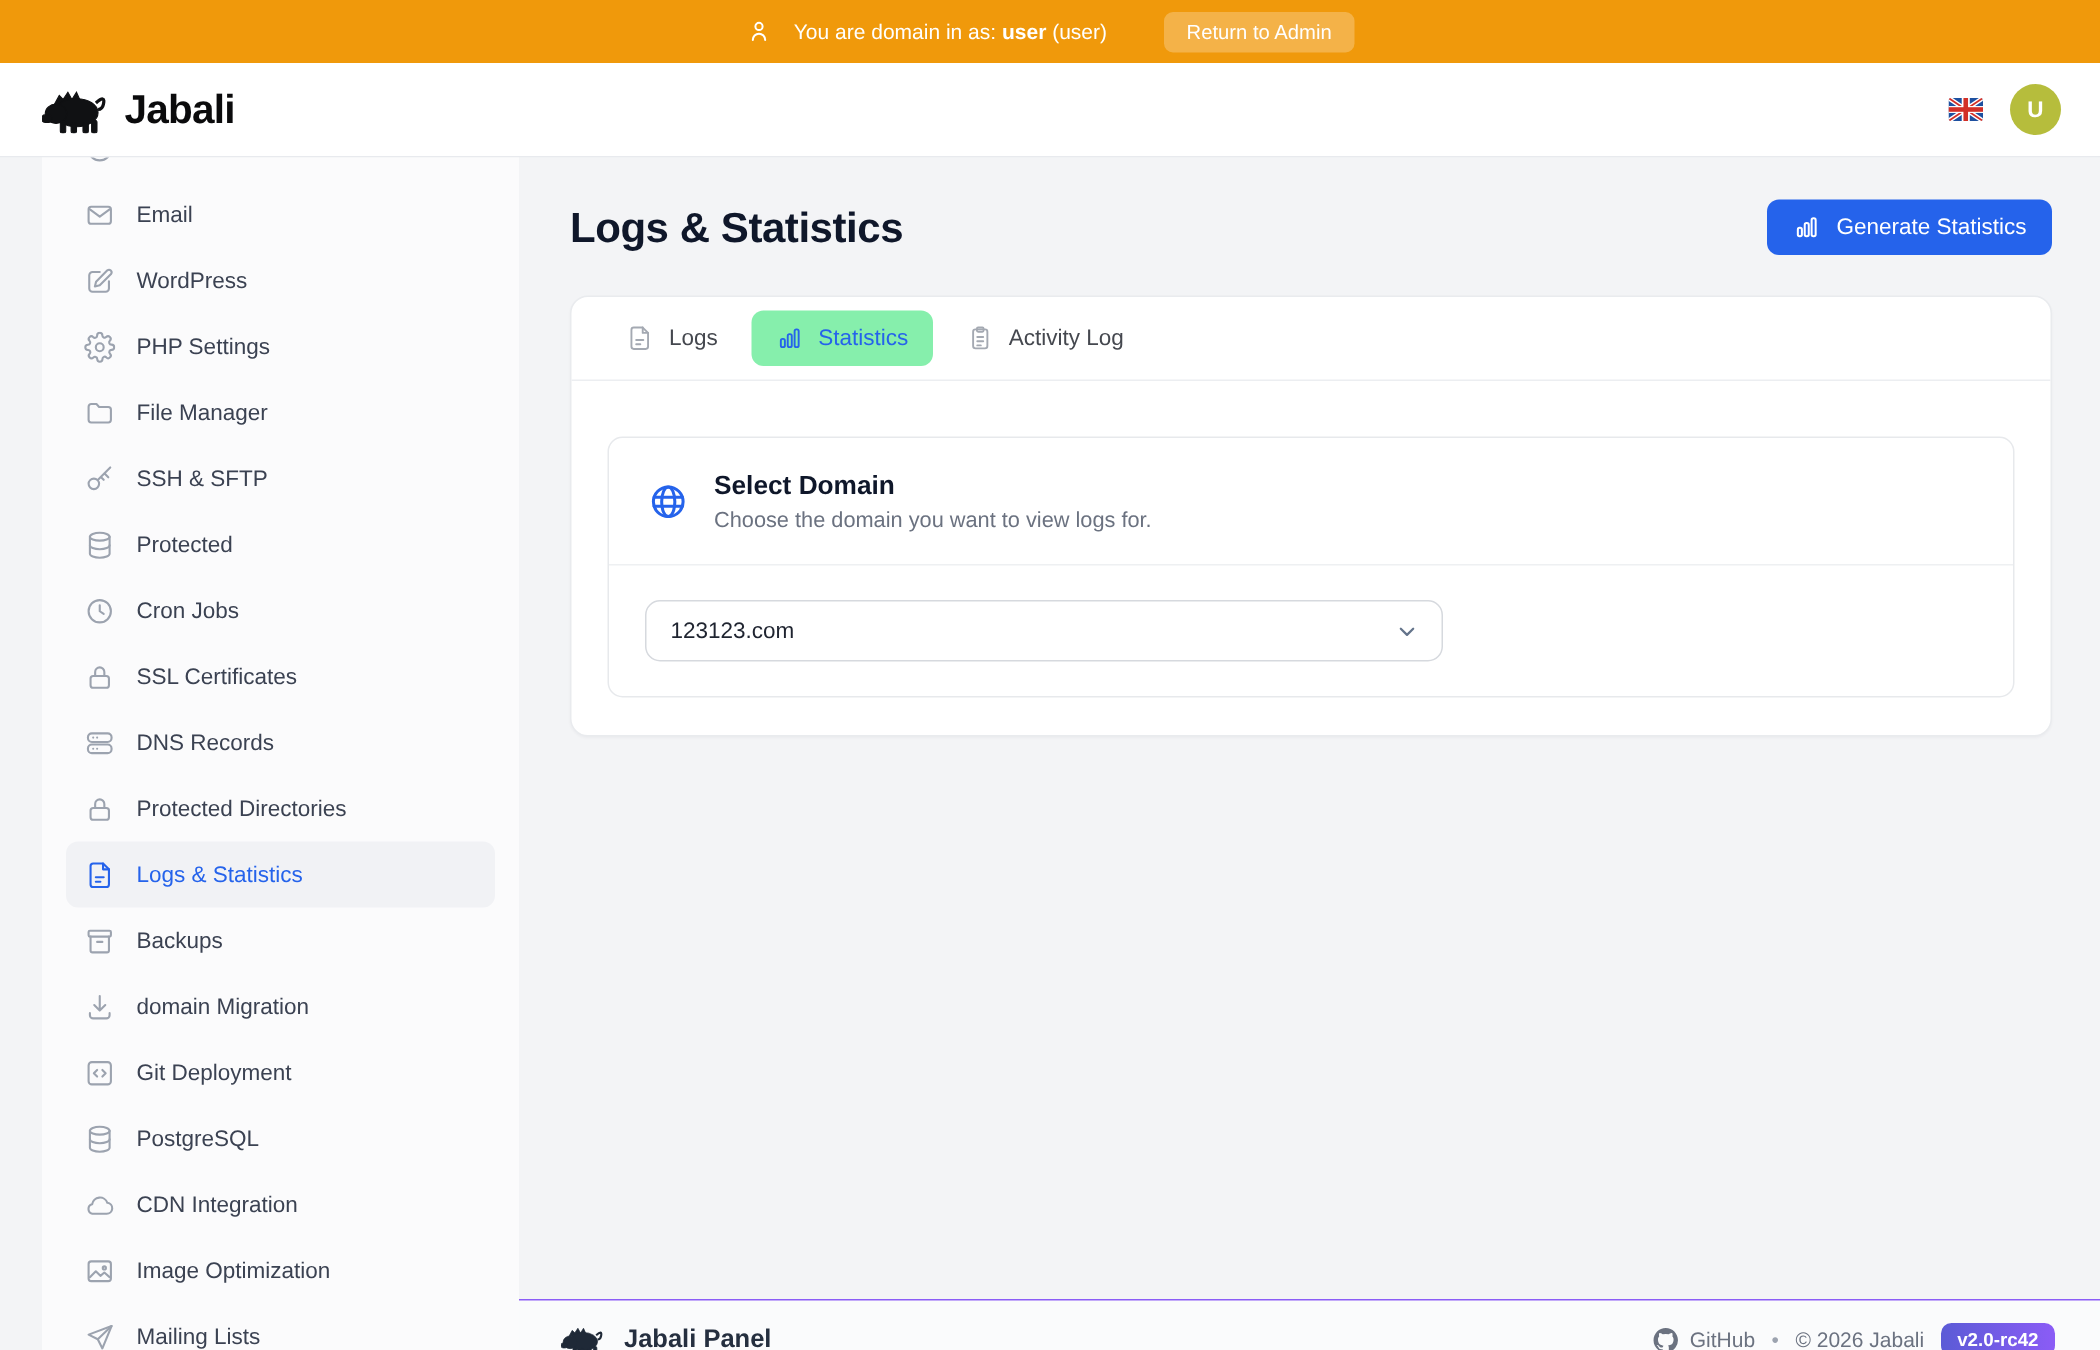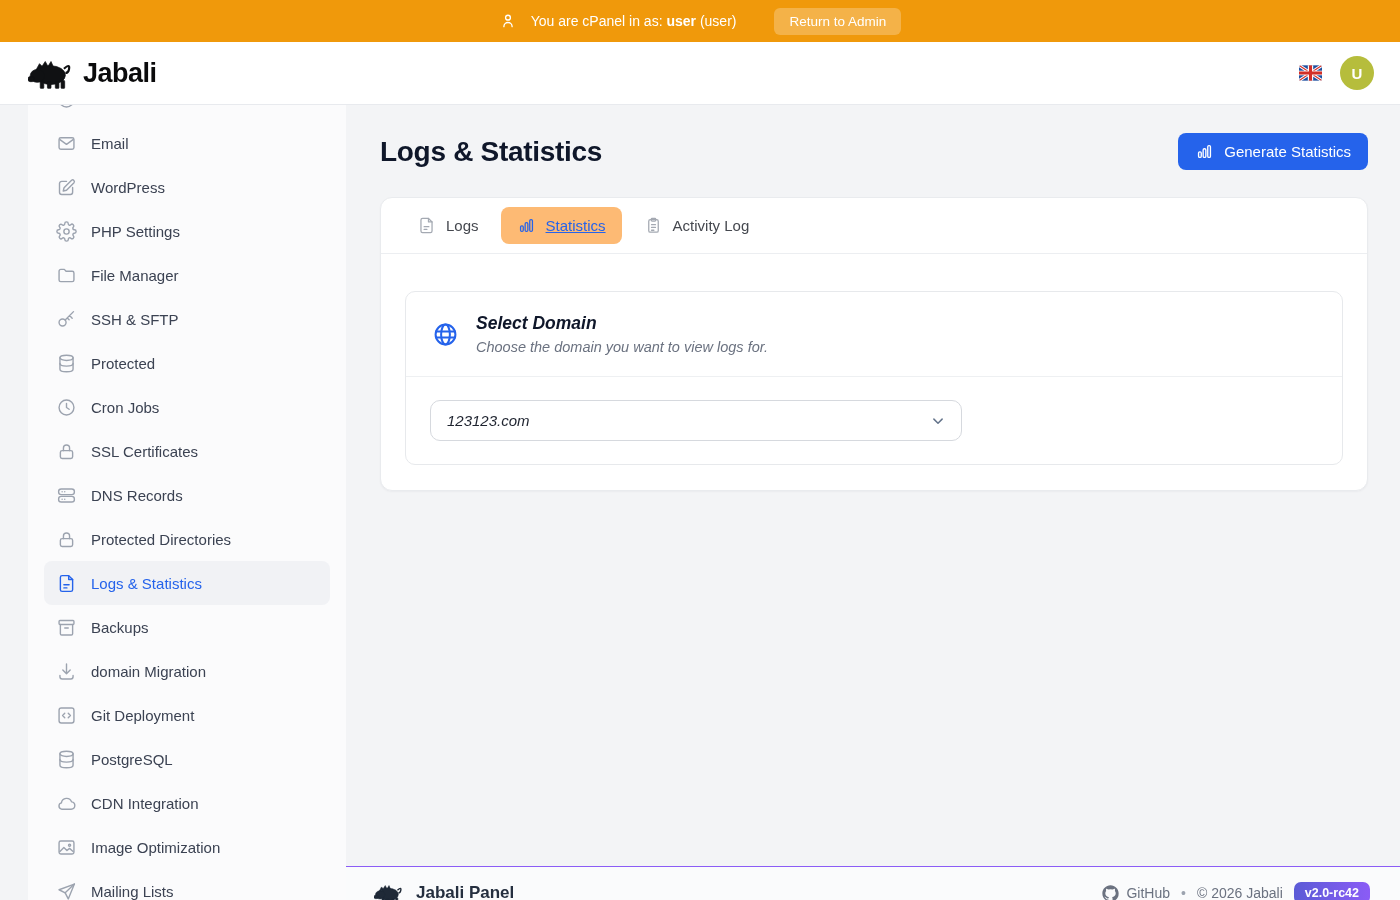--- a/index.html
+++ b/index.html
@@ -37,24 +37,24 @@
   .page-head { display:flex; align-items:center; justify-content:space-between; margin-bottom:27px; }
   .page-title { font-size:28px; font-weight:700; color:#0f172a; letter-spacing:-0.3px; }
   .gen-btn { display:flex; align-items:center; gap:10px; background:var(--accent,#2563EB); color:#fff; border:none; border-radius:8px; padding:9px 17px; font-size:15px; font-family:inherit; cursor:pointer; }
   .gen-btn svg { width:19px; height:19px; stroke:#fff; fill:none; stroke-width:1.7; stroke-linecap:round; }
 
   
   .card { background:#fff; border:1px solid #e9ebee; border-radius:12px; box-shadow:0 1px 2px rgba(16,24,40,.04); }
   .tabs { display:flex; align-items:center; gap:6px; padding:9px 20px; border-bottom:1px solid #eceef1; }
   .tab { display:flex; align-items:center; gap:10px; padding:9px 16px; border-radius:8px; font-size:15px; color:#45484f; background:transparent; border:none; font-family:inherit; cursor:pointer; }
   .tab svg { width:19px; height:19px; stroke:#a4a9b2; fill:none; stroke-width:1.6; stroke-linecap:round; stroke-linejoin:round; }
-  .tab.active { background:#fdba74; color:var(--accent,#2563EB); font-weight:500;text-decoration:underline; }
+  .tab.active { background:#86efac; color:var(--accent,#2563EB); font-weight:500; }
   .tab.active svg { stroke:var(--accent,#2563EB); }
 
-  .card-body { padding:37px 24px 25px;font-style:italic; }
+  .card-body { padding:37px 24px 25px; }
   .subcard { border:1px solid #e7e9ec; border-radius:10px; background:#fff; }
   .subcard-head { display:flex; align-items:center; gap:17px; padding:21px 26px; }
   .globe-wrap svg { width:27px; height:27px; stroke:var(--accent,#2563EB); fill:none; stroke-width:1.8; stroke-linecap:round; display:block; }
   .subcard-title { font-size:17.5px; font-weight:700; color:#0f172a; margin-bottom:5px; }
   .subcard-sub { font-size:14.5px; color:#6b7280; }
   .subcard-divider { border-top:1px solid #eef0f2; }
   .select-row { padding:23px 24px; }
   .select { width:532px; height:41px; border:1px solid #d6d9de; border-radius:10px; background:#fff; display:flex; align-items:center; justify-content:space-between; padding:0 14px 0 16px; font-size:15px; color:#1f2430; cursor:pointer; }
   .select svg { width:18px; height:18px; stroke:#64748b; fill:none; stroke-width:2; stroke-linecap:round; stroke-linejoin:round; }
 
@@ -89,21 +89,21 @@
     </g>
   </symbol>
 </svg>
 
 <div class="topbar">
   <svg class="person" viewBox="0 0 24 24" fill="none" stroke="#fff" stroke-width="1.8" stroke-linecap="round">
     <circle cx="12" cy="7.5" r="3.2"></circle>
       <path d="M6.5 19.5a5.5 5.5 0 0 1 11 0"></path>
   </svg>
   <span>
-    <span>You are cPanel in as:</span>
+    <span>You are domain in as:</span>
     <strong>user</strong>
     <span>(user)</span>
   </span>
   <button class="return-btn">Return to Admin</button>
 </div>
 
 <div class="header">
   <div class="brand">
     <svg viewBox="0 0 64 44" fill="#101113">
         <use href="#boar" stroke="#101113"></use>

